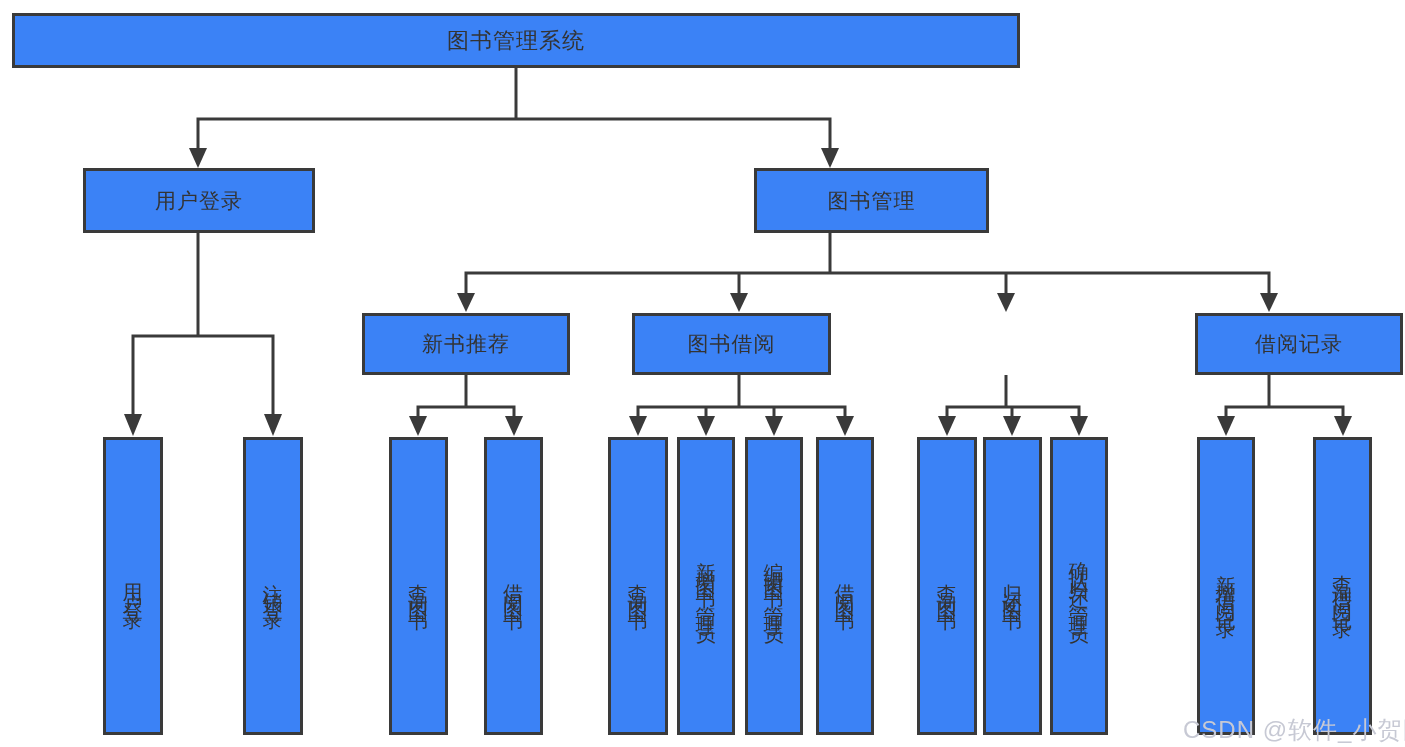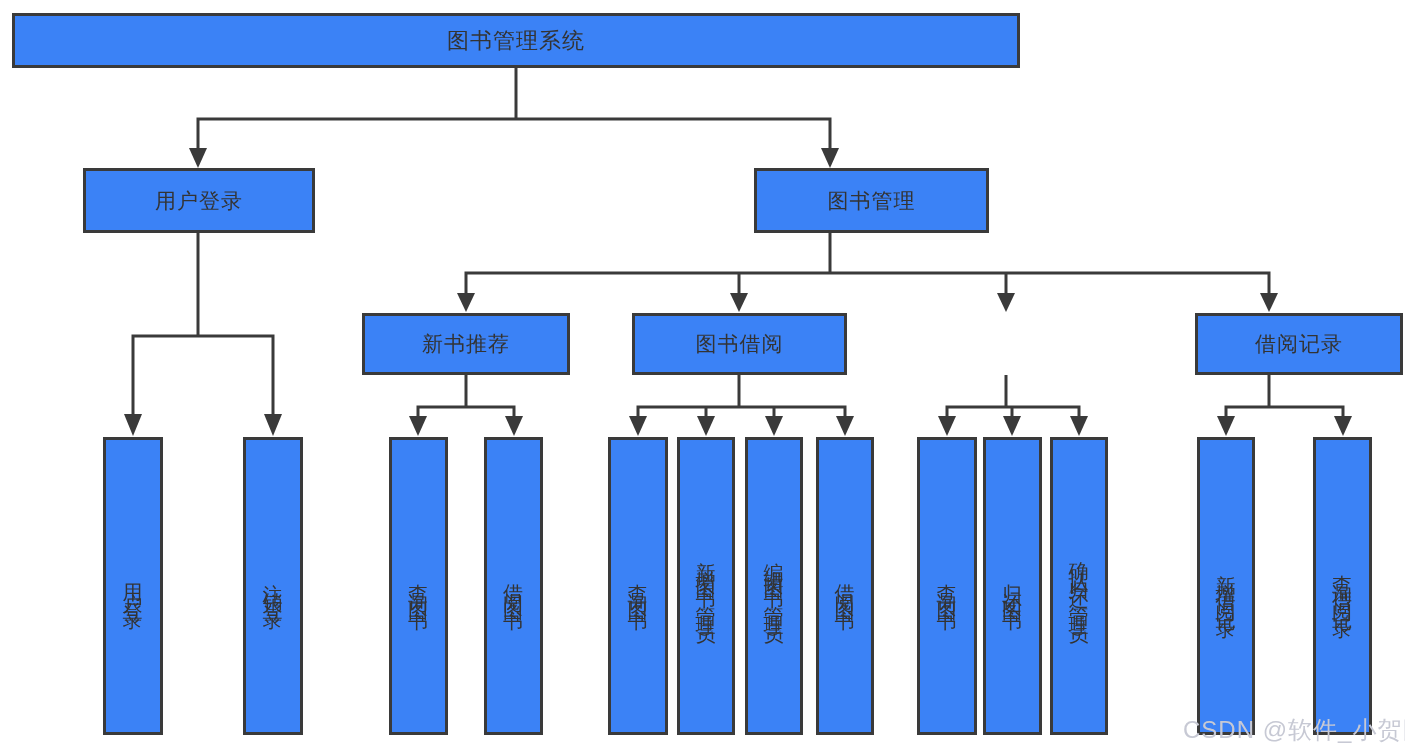--- a/index.html
+++ b/index.html
@@ -108,21 +108,21 @@
   <div class="box l2-box" style="left:83px;width:232px;">
     <span>用户登录</span>
   </div>
   <div class="box l2-box" style="left:754px;width:235px;">
     <span>图书管理</span>
   </div>
 
   <div class="box l3-box" style="left:362px;width:208px;">
     <span>新书推荐</span>
   </div>
-  <div class="box l3-box" style="left:632px;width:215px;text-align:right;">
+  <div class="box l3-box" style="left:632px;width:199px;text-align:right;">
     <span>图书借阅</span>
   </div>
   <div class="box l3-box" style="left:1195px;width:208px;">
     <span>借阅记录</span>
   </div>
 
   <div class="box leaf" style="left:103px;width:60px;">
     <span class="vtext">用户登录</span>
   </div>
   <div class="box leaf" style="left:243px;width:60px;">

